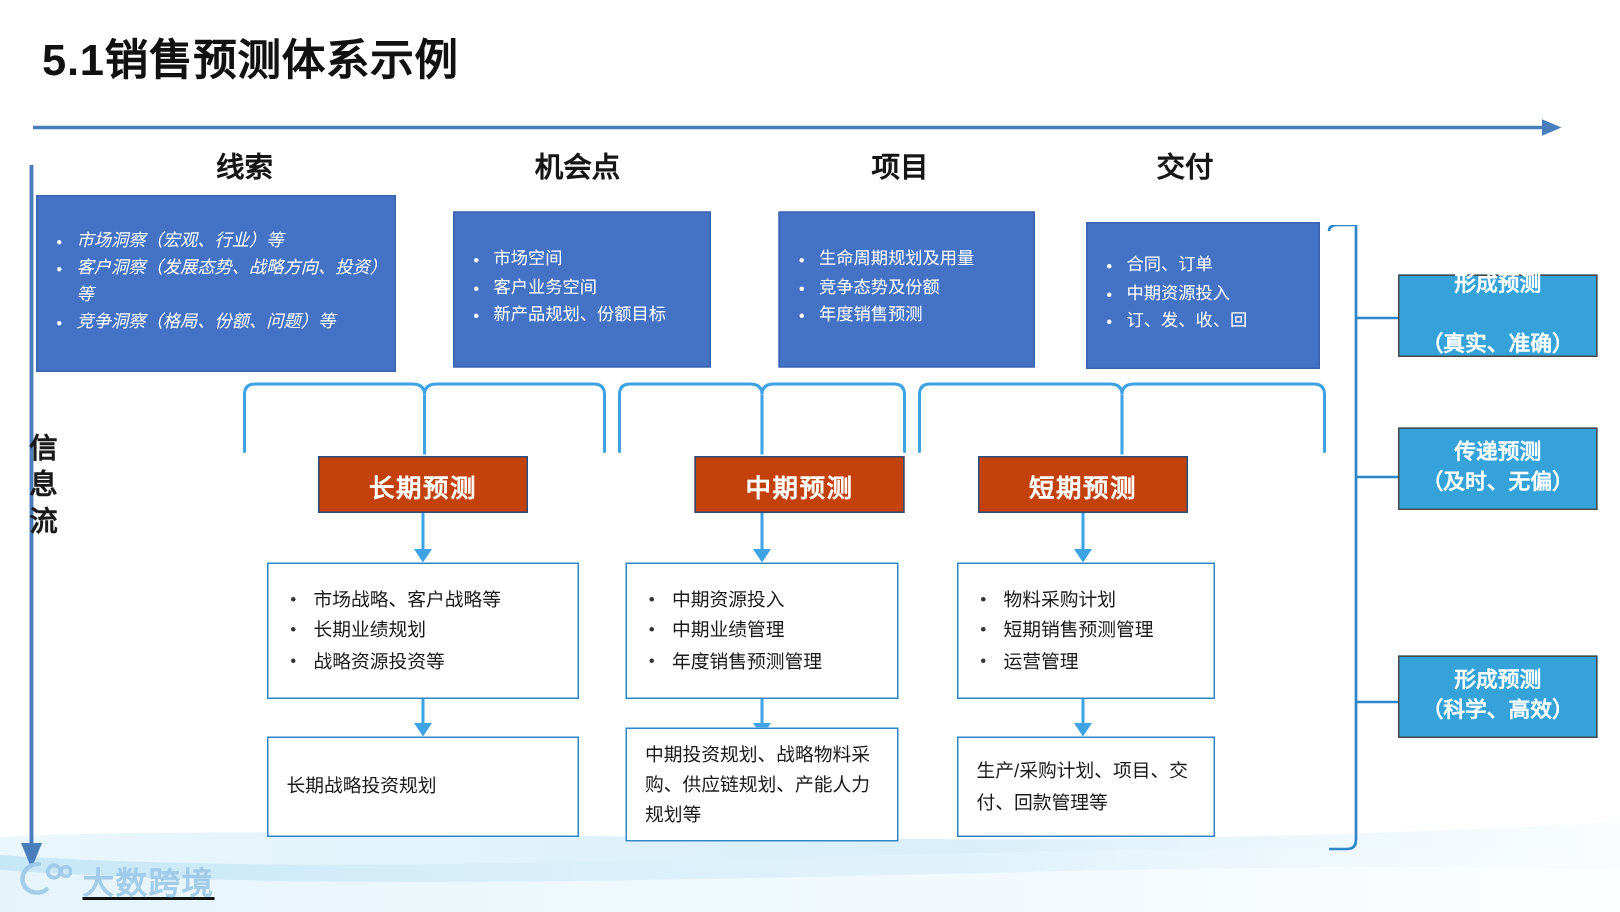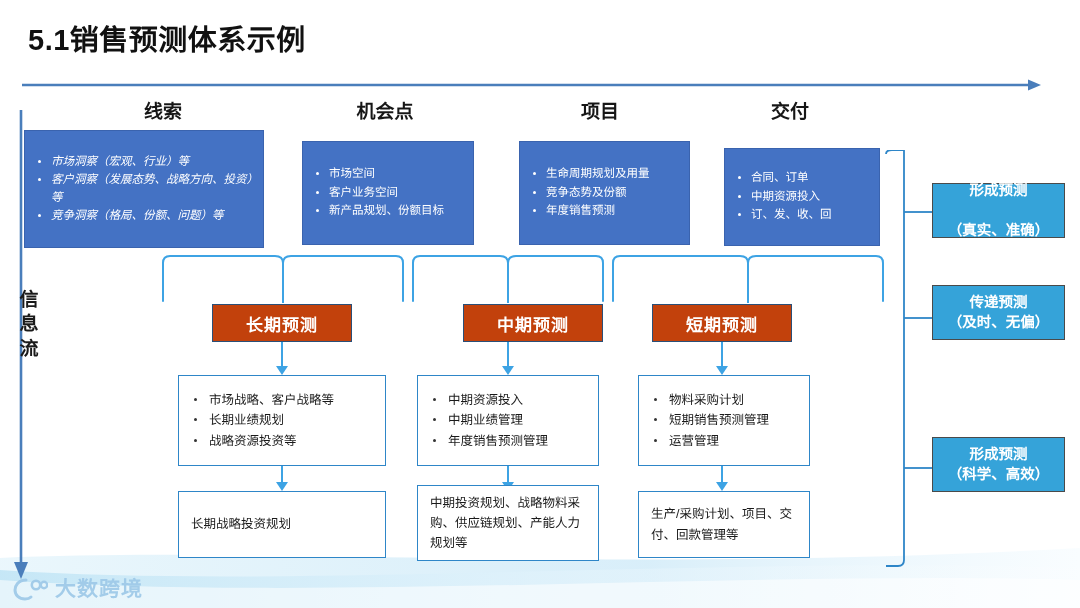--- a/index.html
+++ b/index.html
@@ -103,22 +103,23 @@
     line-height:1.34;box-sizing:border-box;
     text-align:center;
   }
 
   
   .conn{position:absolute;pointer-events:none;}
 
   
   .watermark{
     position:absolute;left:12px;bottom:6px;
-    display:flex;align-items:flex-end;gap:7px;
+    display:flex;align-items:flex-start;gap:7px;
     opacity:.92;
+    text-decoration:underline;
   }
   .wm-text{
     font-size:21px;font-weight:bold;
     color:#9ec9e8;letter-spacing:1px;
   }
 </style>
 </head>
 <body>
 
 <div class="slide">

